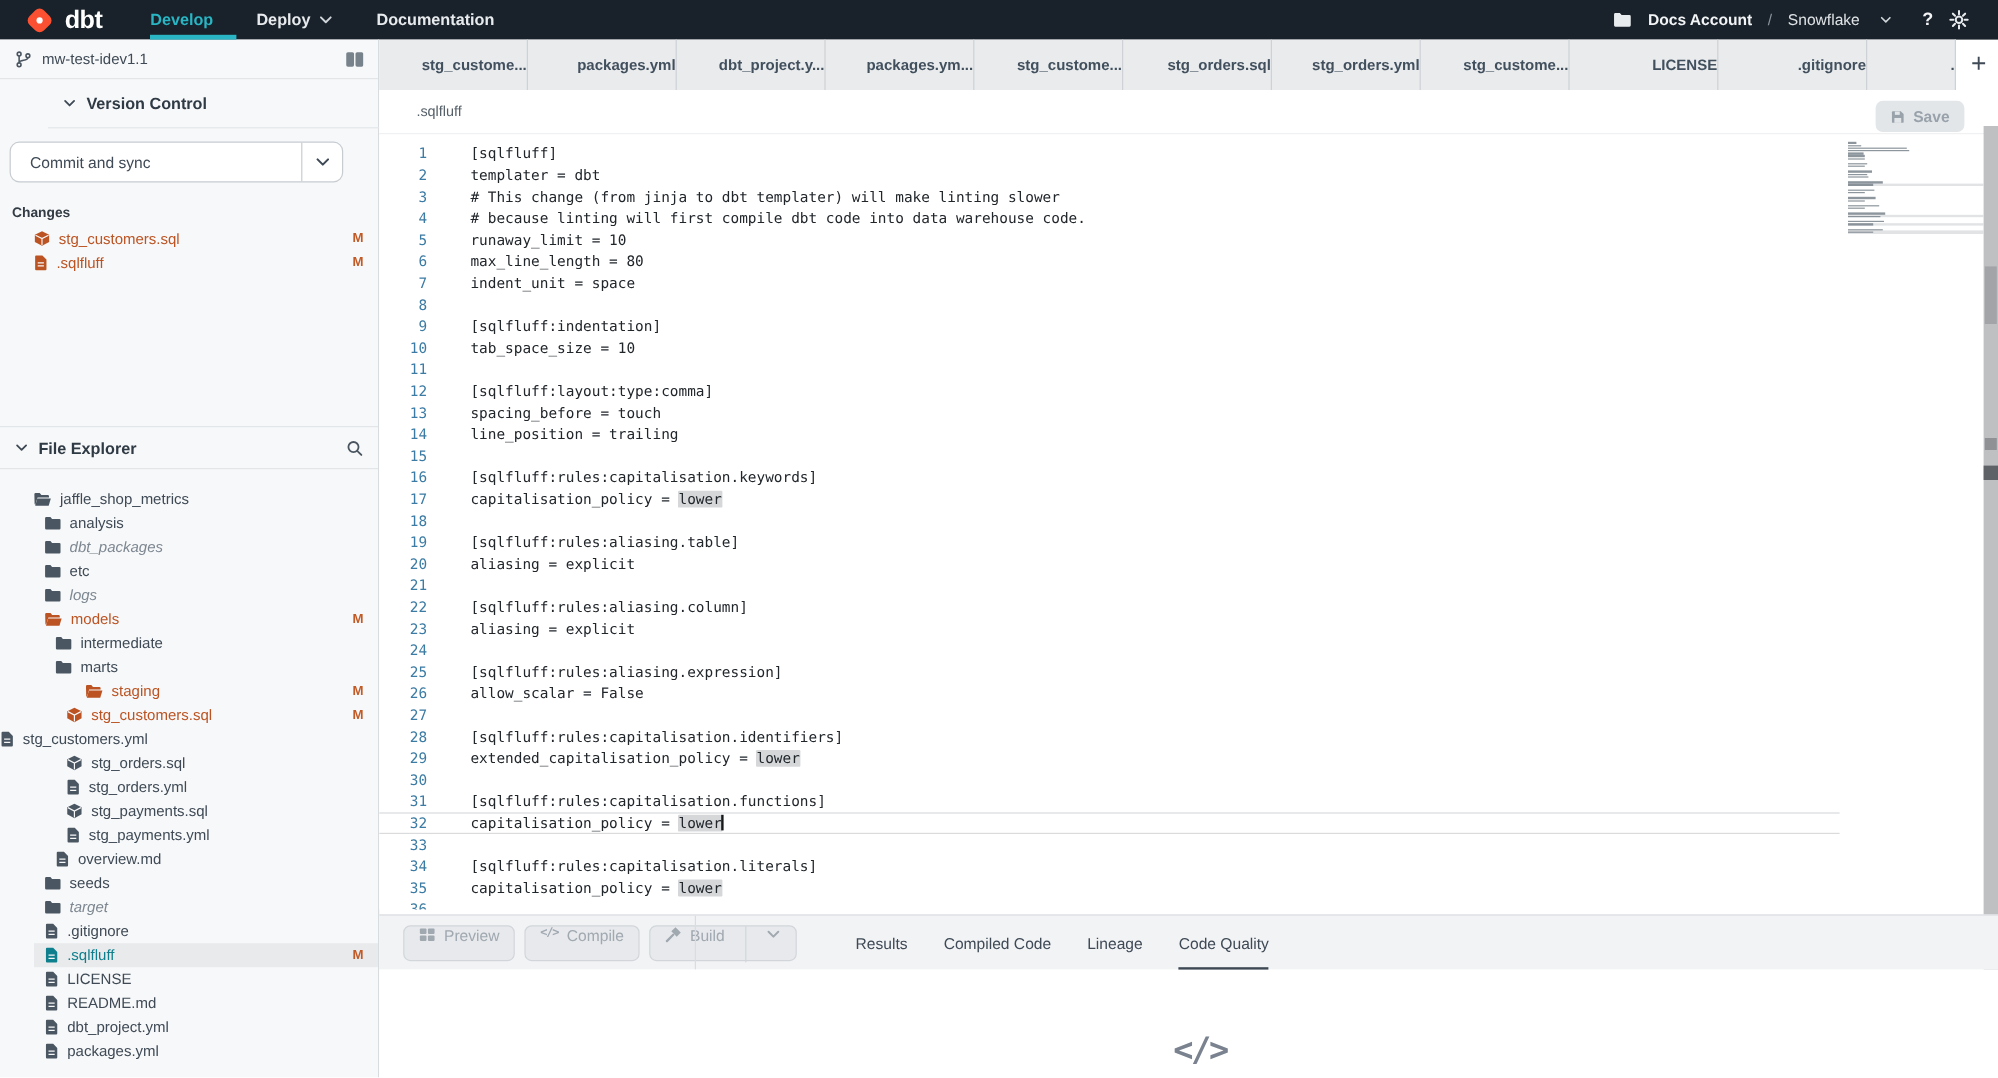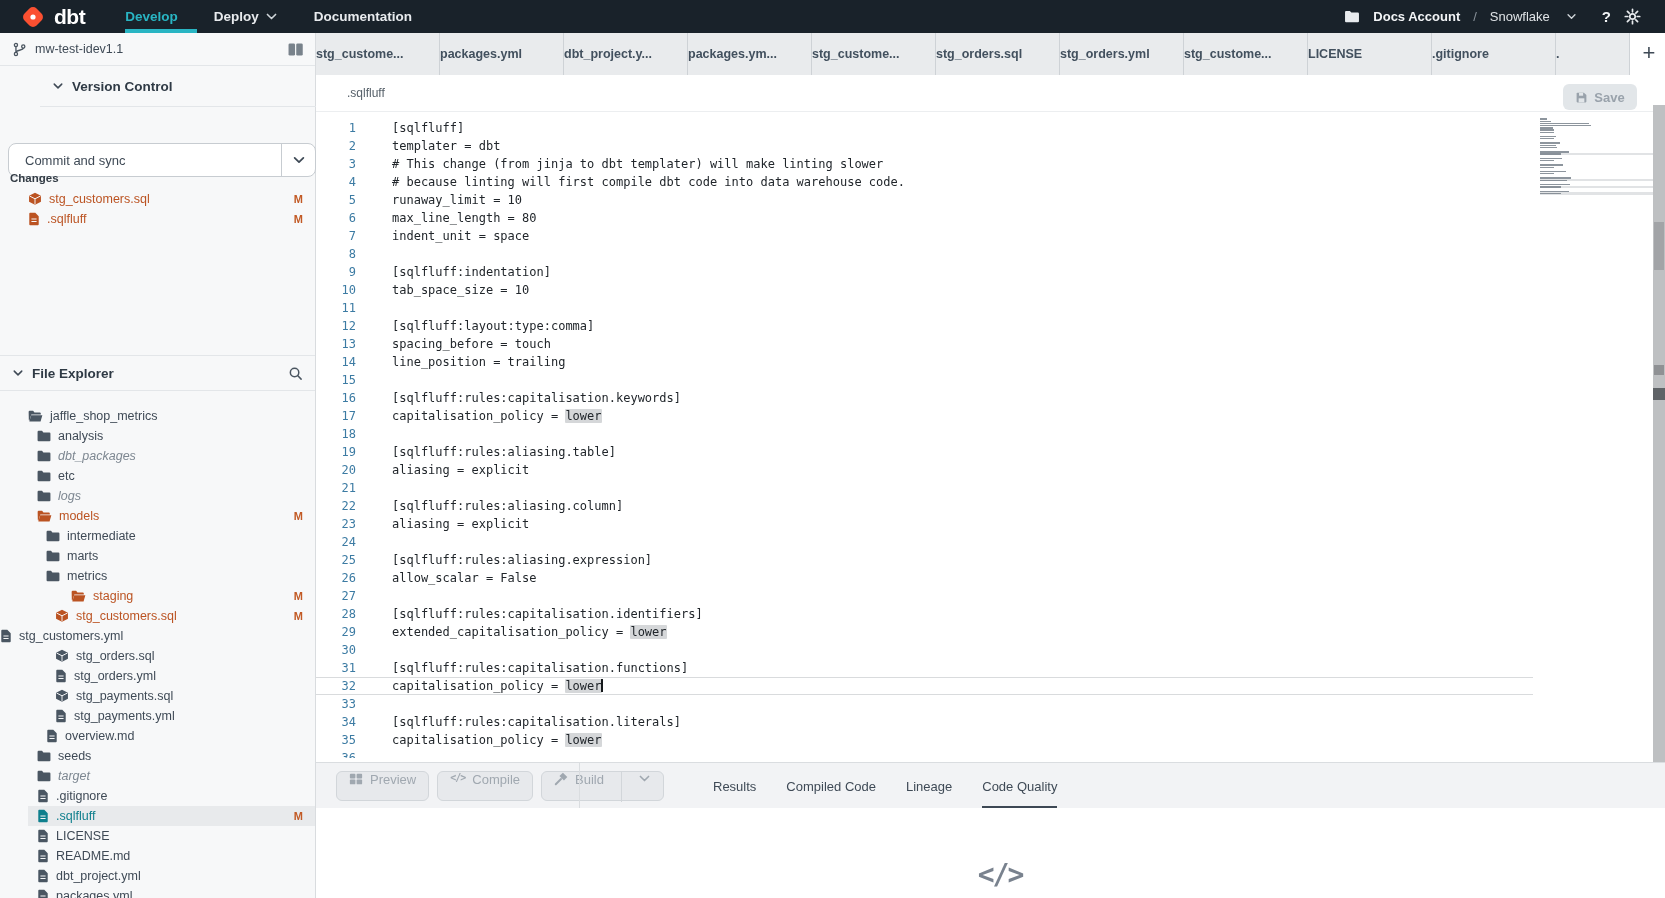--- a/index.html
+++ b/index.html
@@ -24,21 +24,21 @@
 
   
   #sidebar { position:absolute; left:0; top:33px; width:316px; height:865px; background:#f7f8f9; border-right:1px solid #d9dcdf; }
   #branch-row { position:absolute; left:0; top:0; width:100%; height:33px; display:flex; align-items:center; padding:0 12px; border-bottom:1px solid #e3e6e9; color:#4a5560; }
   #branch-name { font-size:12.5px; color:#3f4a56; margin-left:8px; }
   #panel-toggle { margin-left:auto; color:#78828b; display:flex; }
   #vc-header { position:absolute; left:0; top:33px; width:100%; height:41px; display:flex; align-items:center; padding:0 12px; border-bottom:1px solid #e3e6e9;margin-left:40px; }
   .section-title { font-size:13.5px; font-weight:bold; color:#2f3a45; margin-left:8px; }
   .section-chev { color:#3f4a56; display:flex; }
   #vc-badge { margin-left:auto; width:22px; height:22px; border-radius:50%; background:#d5f2de; color:#2f7a4c; font-size:12px; display:flex; align-items:center; justify-content:center; }
-  #commit-btn { position:absolute; left:8px; top:85px; width:308px; height:34px; background:#fff; border:1px solid #c7ccd1; border-radius:8px; display:flex; align-items:center; cursor:pointer;margin-top:25px; }
+  #commit-btn { position:absolute; left:8px; top:85px; width:278px; height:34px; background:#fff; border:1px solid #c7ccd1; border-radius:8px; display:flex; align-items:center; cursor:pointer; }
   #commit-label { font-size:13px; color:#3f4a56; padding-left:16px; }
   #commit-split { margin-left:auto; width:34px; height:100%; border-left:1px solid #c7ccd1; display:flex; align-items:center; justify-content:center; color:#3f4a56; }
   #changes-label { position:absolute; left:10px; top:139px; font-size:11.5px; font-weight:bold; color:#333c45; }
   #changes-list { position:absolute; left:0; top:156px; width:100%; }
   .chg-row { height:20px; display:flex; align-items:center; padding:0 12px 0 28px; cursor:pointer; }
   .chg-row .lbl { font-size:12.5px; color:#bb5322; margin-left:7px; }
   .chg-row .icn { color:#bb5322; display:flex; }
   .m-badge { margin-left:auto; font-size:11px; font-weight:bold; color:#c25a25; }
   #fe-header { position:absolute; left:0; top:322px; width:100%; height:36px; display:flex; align-items:center; padding:0 12px; border-top:1px solid #e3e6e9; border-bottom:1px solid #e3e6e9; }
   #fe-search { margin-left:auto; color:#4a5560; display:flex; cursor:pointer; }
@@ -47,21 +47,21 @@
   .tree-row .icn { display:flex; color:#4a5662; flex:0 0 auto; }
   .tree-row .lbl { font-size:12.5px; color:#3f4a56; margin-left:7px; white-space:nowrap; }
   .tree-row.muted .lbl { color:#7d8791; font-style:italic; }
   .tree-row.modified .icn, .tree-row.modified .lbl { color:#bb5322; }
   .tree-row.selected { background:linear-gradient(to right, rgba(0,0,0,0) 28px, #e8eaec 28px); }
   .tree-row.selected .lbl { color:#0e7f8d; }
   .tree-row.selected .icn { color:#0e7f8d; }
 
   
   #tabstrip { position:absolute; left:316px; top:33px; width:1314px; height:42px; background:#e9ebed; display:flex; }
-  .etab { width:124px; border-right:1px solid #ced2d6; display:flex; align-items:center; justify-content:flex-start; font-size:12.5px; font-weight:bold; color:#42505e; white-space:nowrap; overflow:hidden; cursor:pointer; }
+  .etab { width:124px; border-right:1px solid #ced2d6; display:flex; align-items:center; justify-content:flex-end; font-size:12.5px; font-weight:bold; color:#42505e; white-space:nowrap; overflow:hidden; cursor:pointer; }
   .etab.overflow { width:74px; }
   #add-tab { position:absolute; left:1634px; top:38px; width:30px; height:30px; display:flex; align-items:center; justify-content:center; font-size:22px; color:#3f4a56; cursor:pointer; }
 
   
   #filebar { position:absolute; left:316px; top:75px; width:1349px; height:37px; background:#fff; border-bottom:1px solid #eceef0; }
   #filename { position:absolute; left:31px; top:11px; font-size:12px; color:#566069; }
   #save-btn { position:absolute; left:1247px; top:9px; width:74px; height:26px; background:#e2e6e9; border-radius:6px; display:flex; align-items:center; justify-content:center; gap:6px; color:#99a2ab; font-size:13px; font-weight:bold; cursor:default; }
 
   
   #code { position:absolute; left:316px; top:112px; width:1349px; height:646px; background:#fff; overflow:hidden; padding-top:7px; font-family:"DejaVu Sans Mono", monospace; font-size:12px; }
@@ -285,28 +285,20 @@
         </span>
         <span class="lbl">intermediate</span>
       </div>
       <div class="tree-row normal" style="padding-left: 46px;">
         <span class="icn">
           <svg width="14" height="12" viewBox="0 0 16 14" fill="currentColor">
             <path d="M0.5 2.2a1.2 1.2 0 011.2-1.2h4l1.6 1.8h7a1.2 1.2 0 011.2 1.2v8a1.2 1.2 0 01-1.2 1.2H1.7a1.2 1.2 0 01-1.2-1.2z"></path>
           </svg>
         </span>
         <span class="lbl">marts</span>
-      </div>
-      <div class="tree-row normal" style="padding-left: 46px;">
-        <span class="icn">
-          <svg width="14" height="12" viewBox="0 0 16 14" fill="currentColor">
-            <path d="M0.5 2.2a1.2 1.2 0 011.2-1.2h4l1.6 1.8h7a1.2 1.2 0 011.2 1.2v8a1.2 1.2 0 01-1.2 1.2H1.7a1.2 1.2 0 01-1.2-1.2z"></path>
-          </svg>
-        </span>
-        <span class="lbl">metrics</span>
       </div>
       <div class="tree-row modified" style="padding-left: 46px; margin-left: 25px;">
         <span class="icn">
           <svg width="15" height="12" viewBox="0 0 17 14" fill="currentColor">
             <path d="M0.5 2.2a1.2 1.2 0 011.2-1.2h4l1.6 1.8h6.2a1.2 1.2 0 011.2 1.2v1.3h-11.1l-2.1 7h-.3a1.2 1.2 0 01-.5-1z"></path>
             <path d="M3.4 6.2h13.1l-2.1 7.1H1.3z"></path>
           </svg>
         </span>
         <span class="lbl">staging</span>
         <span class="m-badge">M</span>

